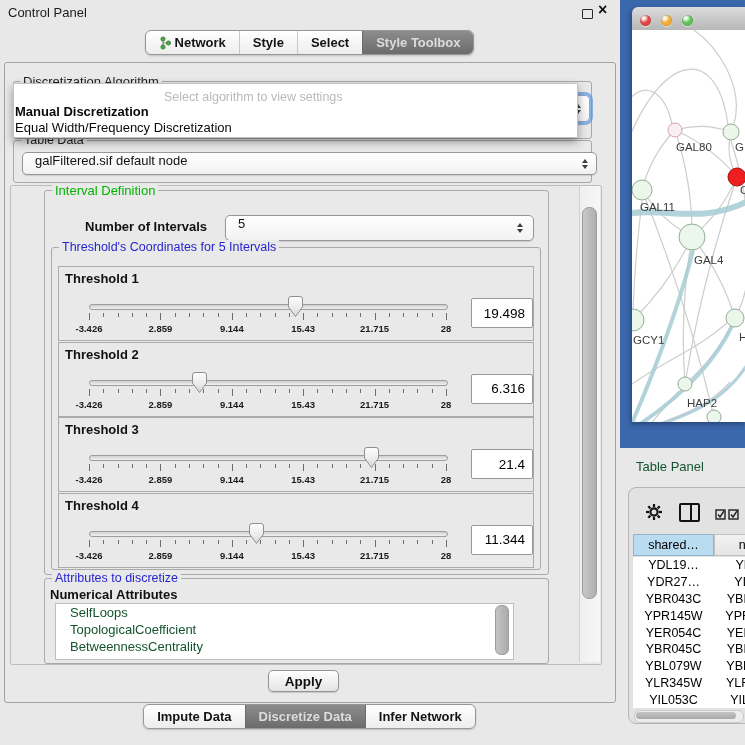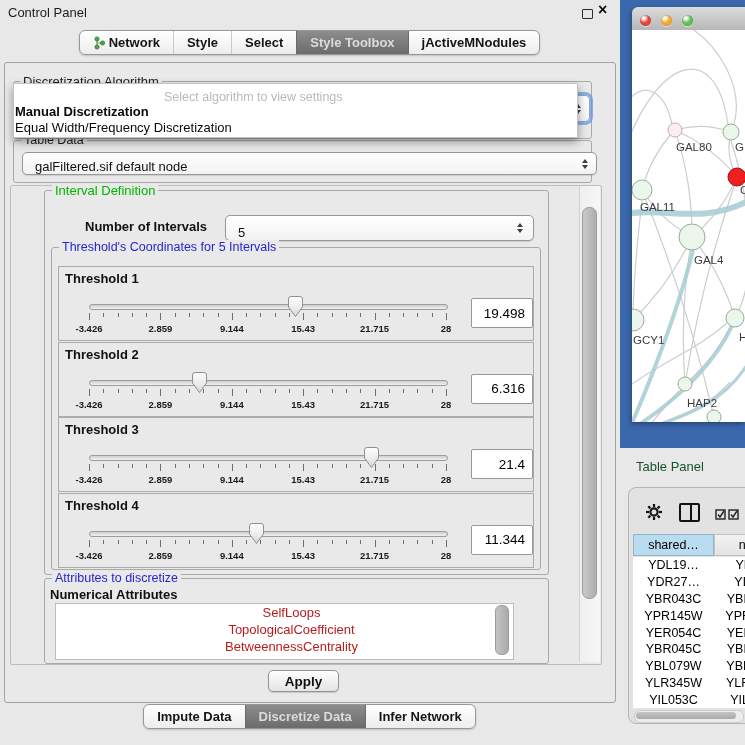--- a/index.html
+++ b/index.html
@@ -19,21 +19,21 @@
   .seg.selected{background:linear-gradient(#8d8d8d,#6b6b6b);color:#dcdcdc;border-left-color:#6b6b6b;}
   .seg.selected + .seg{border-left-color:#6b6b6b;}
   
   .main-panel{left:4px;top:62px;width:610px;height:639px;background:#e9e9e9;border:1px solid #a2a2a2;border-radius:3px;}
   .grp{position:absolute;border:1px solid #a9a9a9;border-radius:3px;}
   .grp-legend{position:absolute;top:-8px;left:7px;background:#e9e9e9;padding:0 3px;font-size:12.5px;}
   .leg-plain{color:#1e1e1e;}
   .leg-green{color:#00b400;font-size:13px;}
   .leg-blue{color:#2525cf;}
   .combo{position:absolute;background:linear-gradient(#ffffff,#f2f2f2);border:1px solid #979797;border-radius:5px;
-    box-shadow:0 1px 1px rgba(0,0,0,.12);display:flex;align-items:flex-end;font-size:13px;color:#111;padding-left:12px;}
+    box-shadow:0 1px 1px rgba(0,0,0,.12);display:flex;align-items:flex-start;font-size:13px;color:#111;padding-left:12px;}
   .stepper{position:absolute;right:8px;top:50%;transform:translateY(-50%);display:flex;flex-direction:column;align-items:center;gap:2px;}
   .stepper .up{width:0;height:0;border-left:3.5px solid transparent;border-right:3.5px solid transparent;border-bottom:4px solid #3d3d3d;}
   .stepper .dn{width:0;height:0;border-left:3.5px solid transparent;border-right:3.5px solid transparent;border-top:4px solid #3d3d3d;}
   
   .popup{left:13px;top:83px;width:563px;height:53px;background:#fff;border:1px solid #c2c2c2;border-radius:1px;
     box-shadow:0 4px 10px rgba(0,0,0,.38);z-index:20;}
   .popup-hint{position:absolute;left:150px;top:6px;font-size:12.5px;color:#b9b9b9;}
   .popup-item{position:absolute;left:1px;font-size:13px;color:#0a0a0a;white-space:nowrap;}
   .focus-combo{left:300px;top:95px;width:288px;height:25px;background:linear-gradient(#ffffff,#f3f3f3);
     border:1px solid #8aa9cf;border-radius:5px;box-shadow:0 0 0 3px rgba(98,152,219,.72);z-index:2;}
@@ -48,21 +48,21 @@
     background:linear-gradient(#cfcfcf,#f1f1f1);}
   .thumb{position:absolute;top:29px;}
   .tickarea{position:absolute;left:30px;top:46px;width:357px;height:26px;}
   .tick{position:absolute;top:0;width:1px;background:#6e6e6e;height:4px;}
   .tick.maj{height:7px;}
   .ticklab{position:absolute;top:10px;transform:translateX(-50%);font-size:9.5px;font-weight:bold;color:#1a1a1a;white-space:nowrap;}
   .val-box{position:absolute;left:412px;top:31px;width:53px;height:28px;background:#fff;border:1px solid #979797;border-radius:2px;
     display:flex;align-items:center;justify-content:flex-end;padding-right:7px;font-size:13.5px;color:#000;}
   
   .attr-list{left:55px;top:603px;width:457px;height:55px;background:#fff;border:1px solid #bdbdbd;overflow:hidden;}
-  .attr-item{padding-left:14px;font-size:13px;line-height:17px;color:#b91c1c;white-space:nowrap;text-align:center;}
+  .attr-item{padding-left:14px;font-size:13px;line-height:17px;color:#14532d;white-space:nowrap;}
   
   .apply-btn{left:268px;top:670px;width:69px;height:20px;border:1px solid #949494;border-radius:5px;
     background:linear-gradient(#fefefe,#e4e4e4);display:flex;align-items:center;justify-content:center;
     font-size:13.5px;font-weight:bold;color:#101010;box-shadow:0 1px 1px rgba(0,0,0,.15);}
   
   .net-panel{left:620px;top:0;width:125px;height:448px;background:#3b67ac;}
   .net-window{left:632px;top:7px;width:113px;height:415px;border-radius:6px 0 0 0;overflow:hidden;
     box-shadow:-1px 2px 5px rgba(0,0,0,.35);}
   .net-titlebar{position:absolute;left:0;top:0;width:100%;height:23px;background:linear-gradient(#dcdcdc,#b7b7b7);
     border-bottom:1px solid #8d8d8d;}
@@ -115,23 +115,20 @@
           <span>Network</span>
         </div>
         <div class="seg">
           <span>Style</span>
         </div>
         <div class="seg">
           <span>Select</span>
         </div>
         <div class="seg selected">
           <span>Style Toolbox</span>
-        </div>
-        <div class="seg">
-          <span>jActiveMNodules</span>
         </div>
       </div>
   </div>
 
   <div class="abs main-panel"></div>
 
   <div class="abs grp" style="left:13px;top:81px;width:577px;height:56px;z-index:1;"></div>
   <div class="abs" style="left:20px;top:74px;font-size:13px;color:#1e1e1e;z-index:1;background:#e9e9e9;padding:0 3px;">Discretization Algorithm</div>
   <div class="abs focus-combo">
     <span class="stepper">

